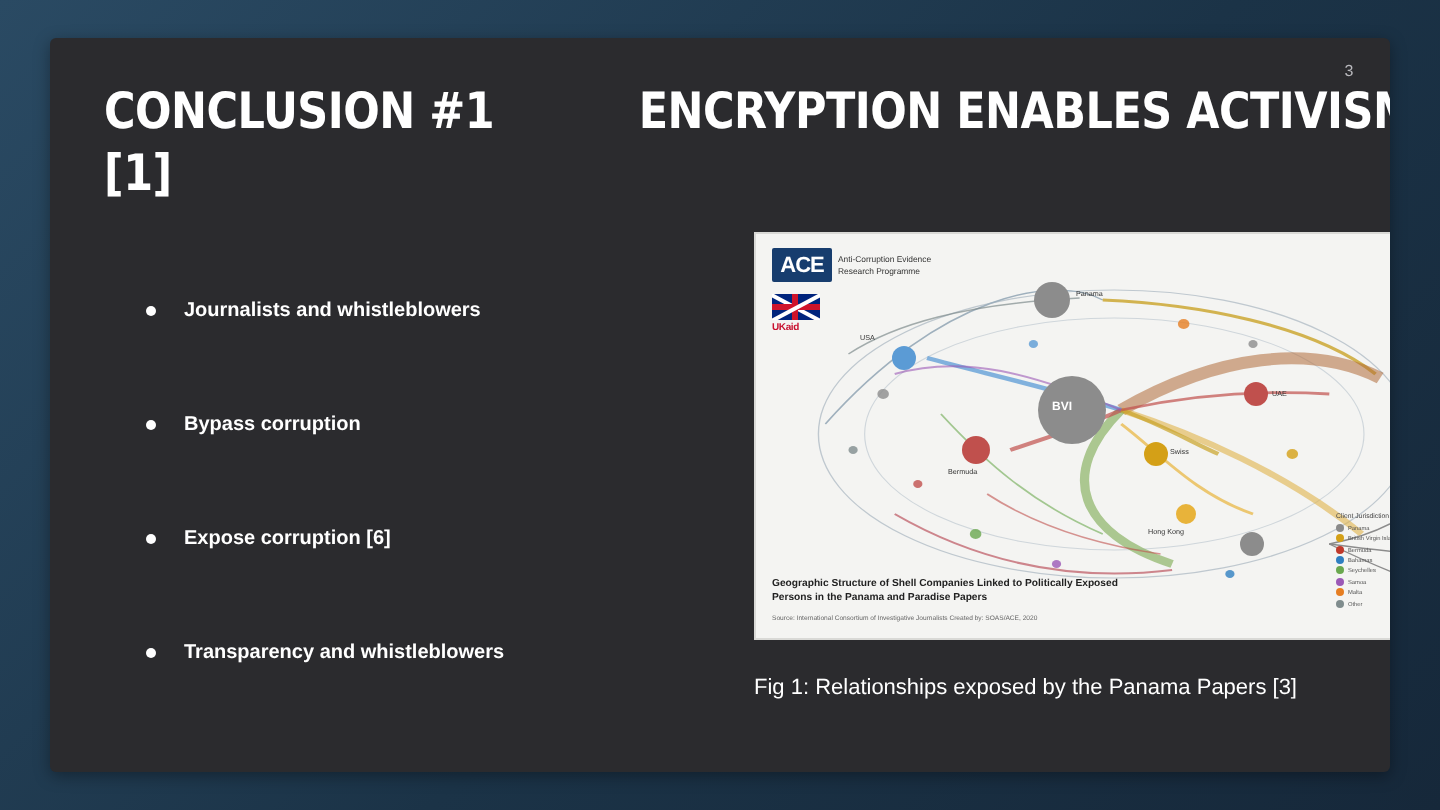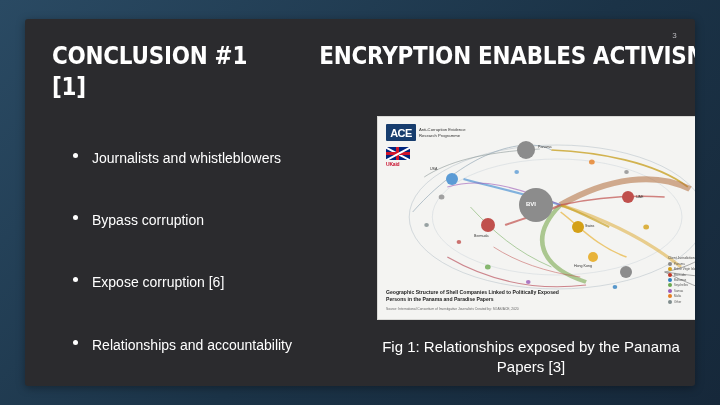--- a/index.html
+++ b/index.html
@@ -57,22 +57,22 @@
     left: 42px;
     top: 130px;
     width: 290px;
     list-style: none;
     margin: 0;
     padding: 0;
   }
   .bullets li {
     position: relative;
     color: #ffffff;
-    font-size: 14px;
-    font-weight: normal;
+    font-size: 10px;
+    font-weight: bold;
     line-height: 1.3;
     padding-left: 25px;
     margin-bottom: 44px;
   }
   .bullets li:last-child { margin-bottom: 0; }
   .bullets li .dot {
     position: absolute;
     left: 6px;
     top: 4px;
     width: 5px;
@@ -90,23 +90,23 @@
     background: #f4f4f2;
     border: 1px solid #d9d9d6;
     overflow: hidden;
     padding-left: 48px;
   }
   .figure-caption {
     position: absolute;
     left: 352px;
     top: 318px;
     width: 308px;
-    text-align: center;
+    text-align: left;
     color: #ffffff;
-    font-size: 15px;
+    font-size: 11px;
     line-height: 1.35;
   }
   
   .dg { position: absolute; inset: 0; }
   .dg-logo {
     position: absolute; left: 8px; top: 7px;
     display: flex; align-items: center; gap: 3px;
   }
   .dg-logo .mark {
     width: 30px; height: 17px; background: #173d6e; color: #fff;
@@ -178,21 +178,21 @@
       <li>
         <span class="dot"></span>
         <span>Bypass corruption</span>
       </li>
       <li>
         <span class="dot"></span>
         <span>Expose corruption [6]</span>
       </li>
       <li>
         <span class="dot"></span>
-        <span>Relationships and accountability</span>
+        <span>Transparency and whistleblowers</span>
       </li>
     </ul>
 
     <div class="figure-wrap">
       <div class="dg">
 
         <svg class="edges" viewBox="0 0 308 202" preserveAspectRatio="none">
           <ellipse cx="155" cy="100" rx="128" ry="72" fill="none" stroke="#bfc8cf" stroke-width="0.6"></ellipse>
           <ellipse cx="155" cy="100" rx="108" ry="58" fill="none" stroke="#cfd6db" stroke-width="0.5"></ellipse>
           <path d="M30 95 C 80 30, 130 20, 150 33" fill="none" stroke="#9fb0bd" stroke-width="0.7"></path>

